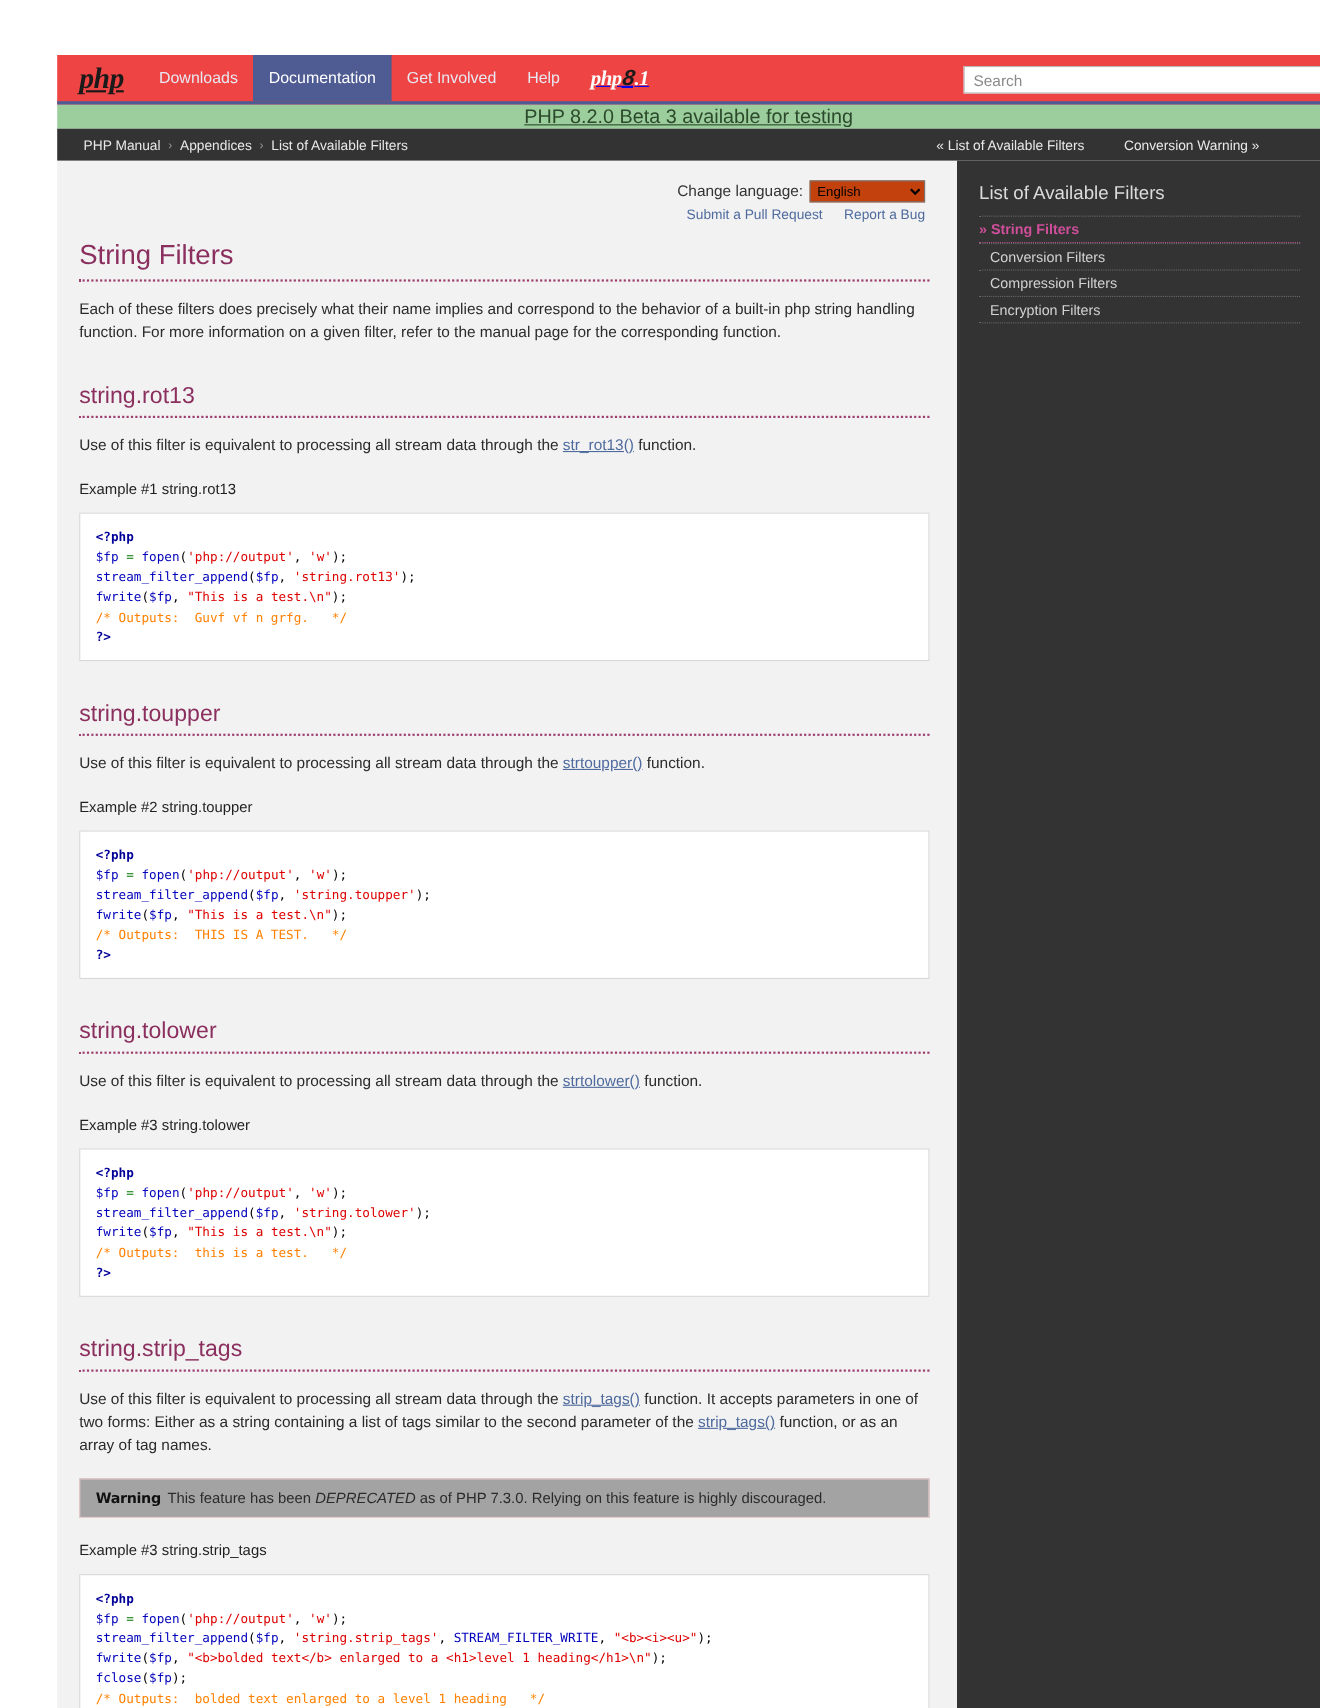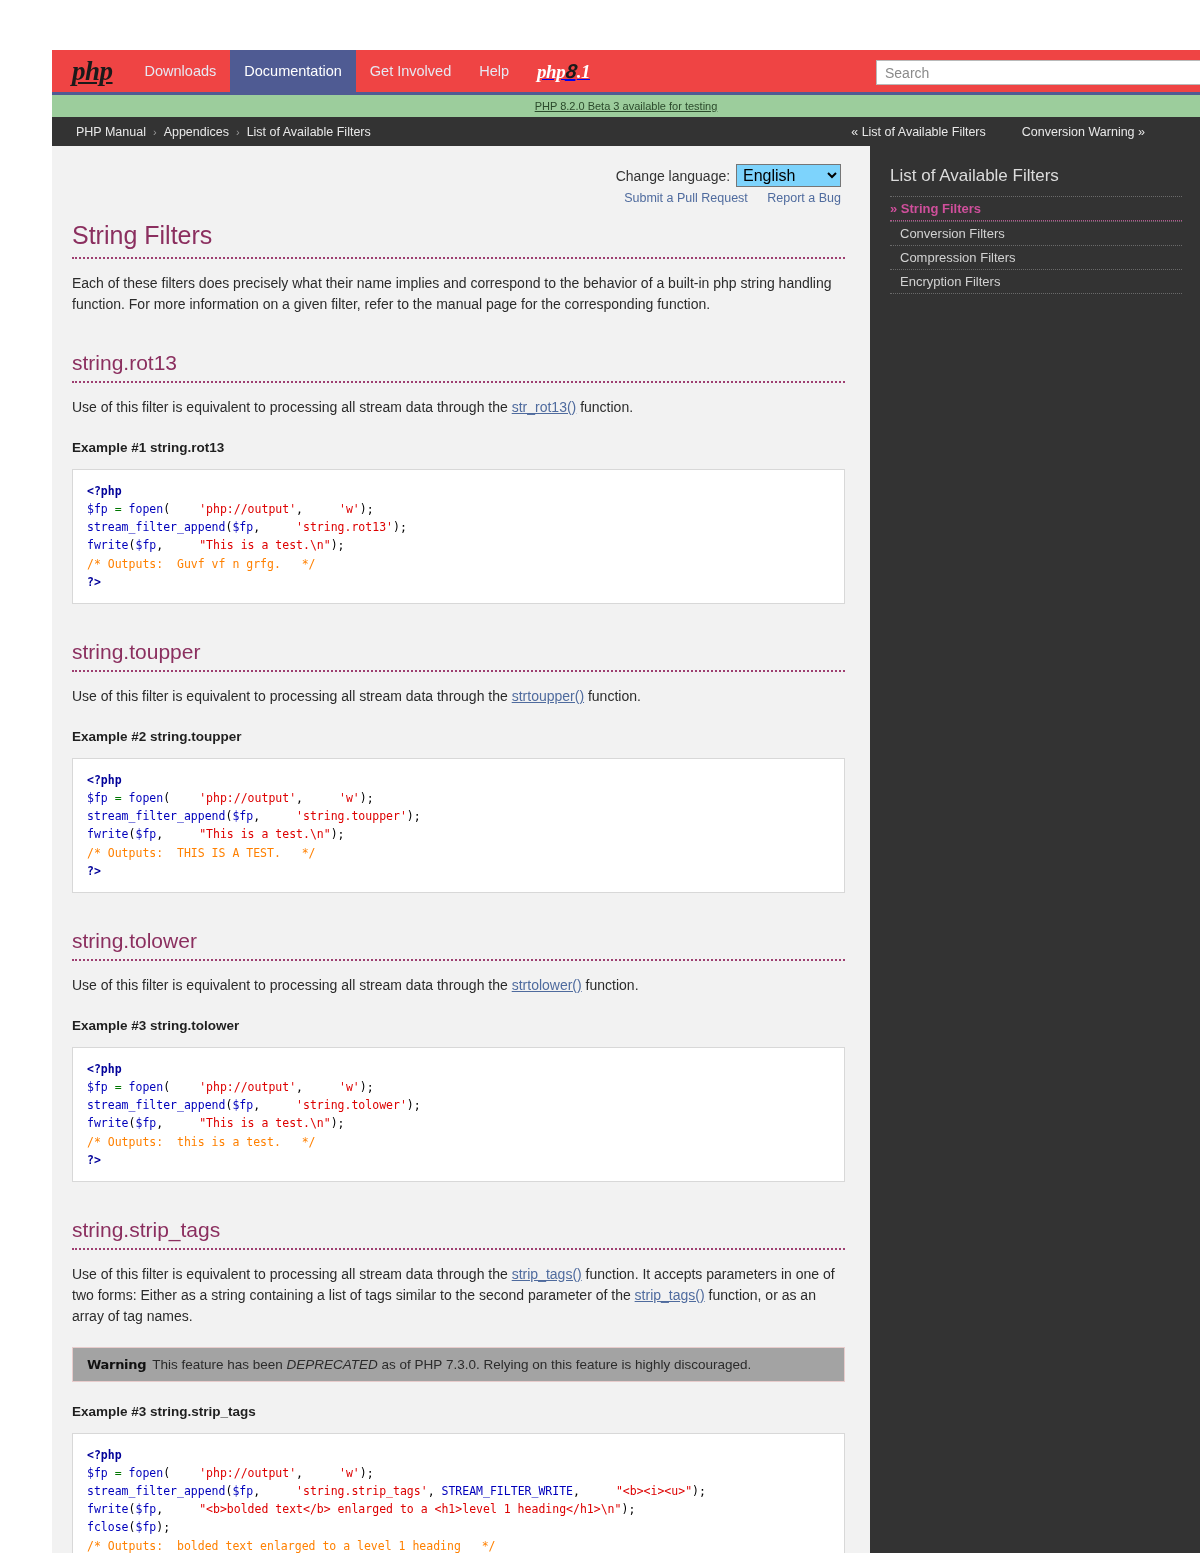--- a/index.html
+++ b/index.html
@@ -99,21 +99,21 @@
   
   .announce {
     background: #9ccd9c;
     height: 22px;
     display: flex;
     align-items: center;
     justify-content: center;
   }
   .announce a {
     color: #2b4a2b;
-    font-size: 11px;
+    font-size: 18px;
     text-decoration: underline;
   }
 
   
   .crumbbar {
     background: #333333;
     height: 29px;
     display: flex;
     align-items: center;
     padding: 0 20px 0 24px;
@@ -158,24 +158,24 @@
   
   .lang-row {
     text-align: right;
     font-size: 14px;
     color: #333;
     padding-right: 4px;
   }
   .lang-row label { margin-right: 2px; }
   .lang-select {
     font-family: "Liberation Sans", sans-serif;
-    font-size: 16px;
+    font-size: 12px;
     padding: 1px 2px;
     border: 1px solid #767676;
-    background: #7dd3fc;
+    background: #c2410c;
     width: 105px;
   }
   .sub-links {
     text-align: right;
     margin-top: 4px;
     padding-right: 4px;
     font-size: 12.5px;
   }
   .sub-links a {
     color: #4f6b9e;
@@ -205,21 +205,21 @@
     line-height: 1.5;
     color: #2b2b2b;
     margin: 14px 0 0 0;
   }
   p.para a, .inline-link {
     color: #4f6b9e;
     text-decoration: underline;
   }
   .example-title {
     font-size: 13.5px;
-    font-weight: bold;
+    font-weight: normal;
     color: #1f1f1f;
     margin: 22px 0 0 0;
   }
 
   
   .codeblock {
     background: #ffffff;
     border: 1px solid #d8d8d8;
     margin-top: 14px;
     padding: 12px 14px 12px 14px;
@@ -229,21 +229,21 @@
     margin: 0;
     font-family: "DejaVu Sans Mono", monospace;
     font-size: 11.5px;
     line-height: 1.58;
     white-space: pre;
     color: #000000;
   }
   .tok-tag   { color: #000099; font-weight: bold; }
   .tok-kw    { color: #0000bb; }
   .tok-fn    { color: #0000bb; }
-  .tok-str   { color: #dd0000; margin-left: 29px; }
+  .tok-str   { color: #dd0000; }
   .tok-com   { color: #ff8000; }
   .tok-op    { color: #007700; }
   .tok-const { color: #0000bb; }
 
   
   .warnbox {
     background: #a3a3a3;
     border: 1px solid #e8cccc;
     margin-top: 20px;
     padding: 9px 14px;

